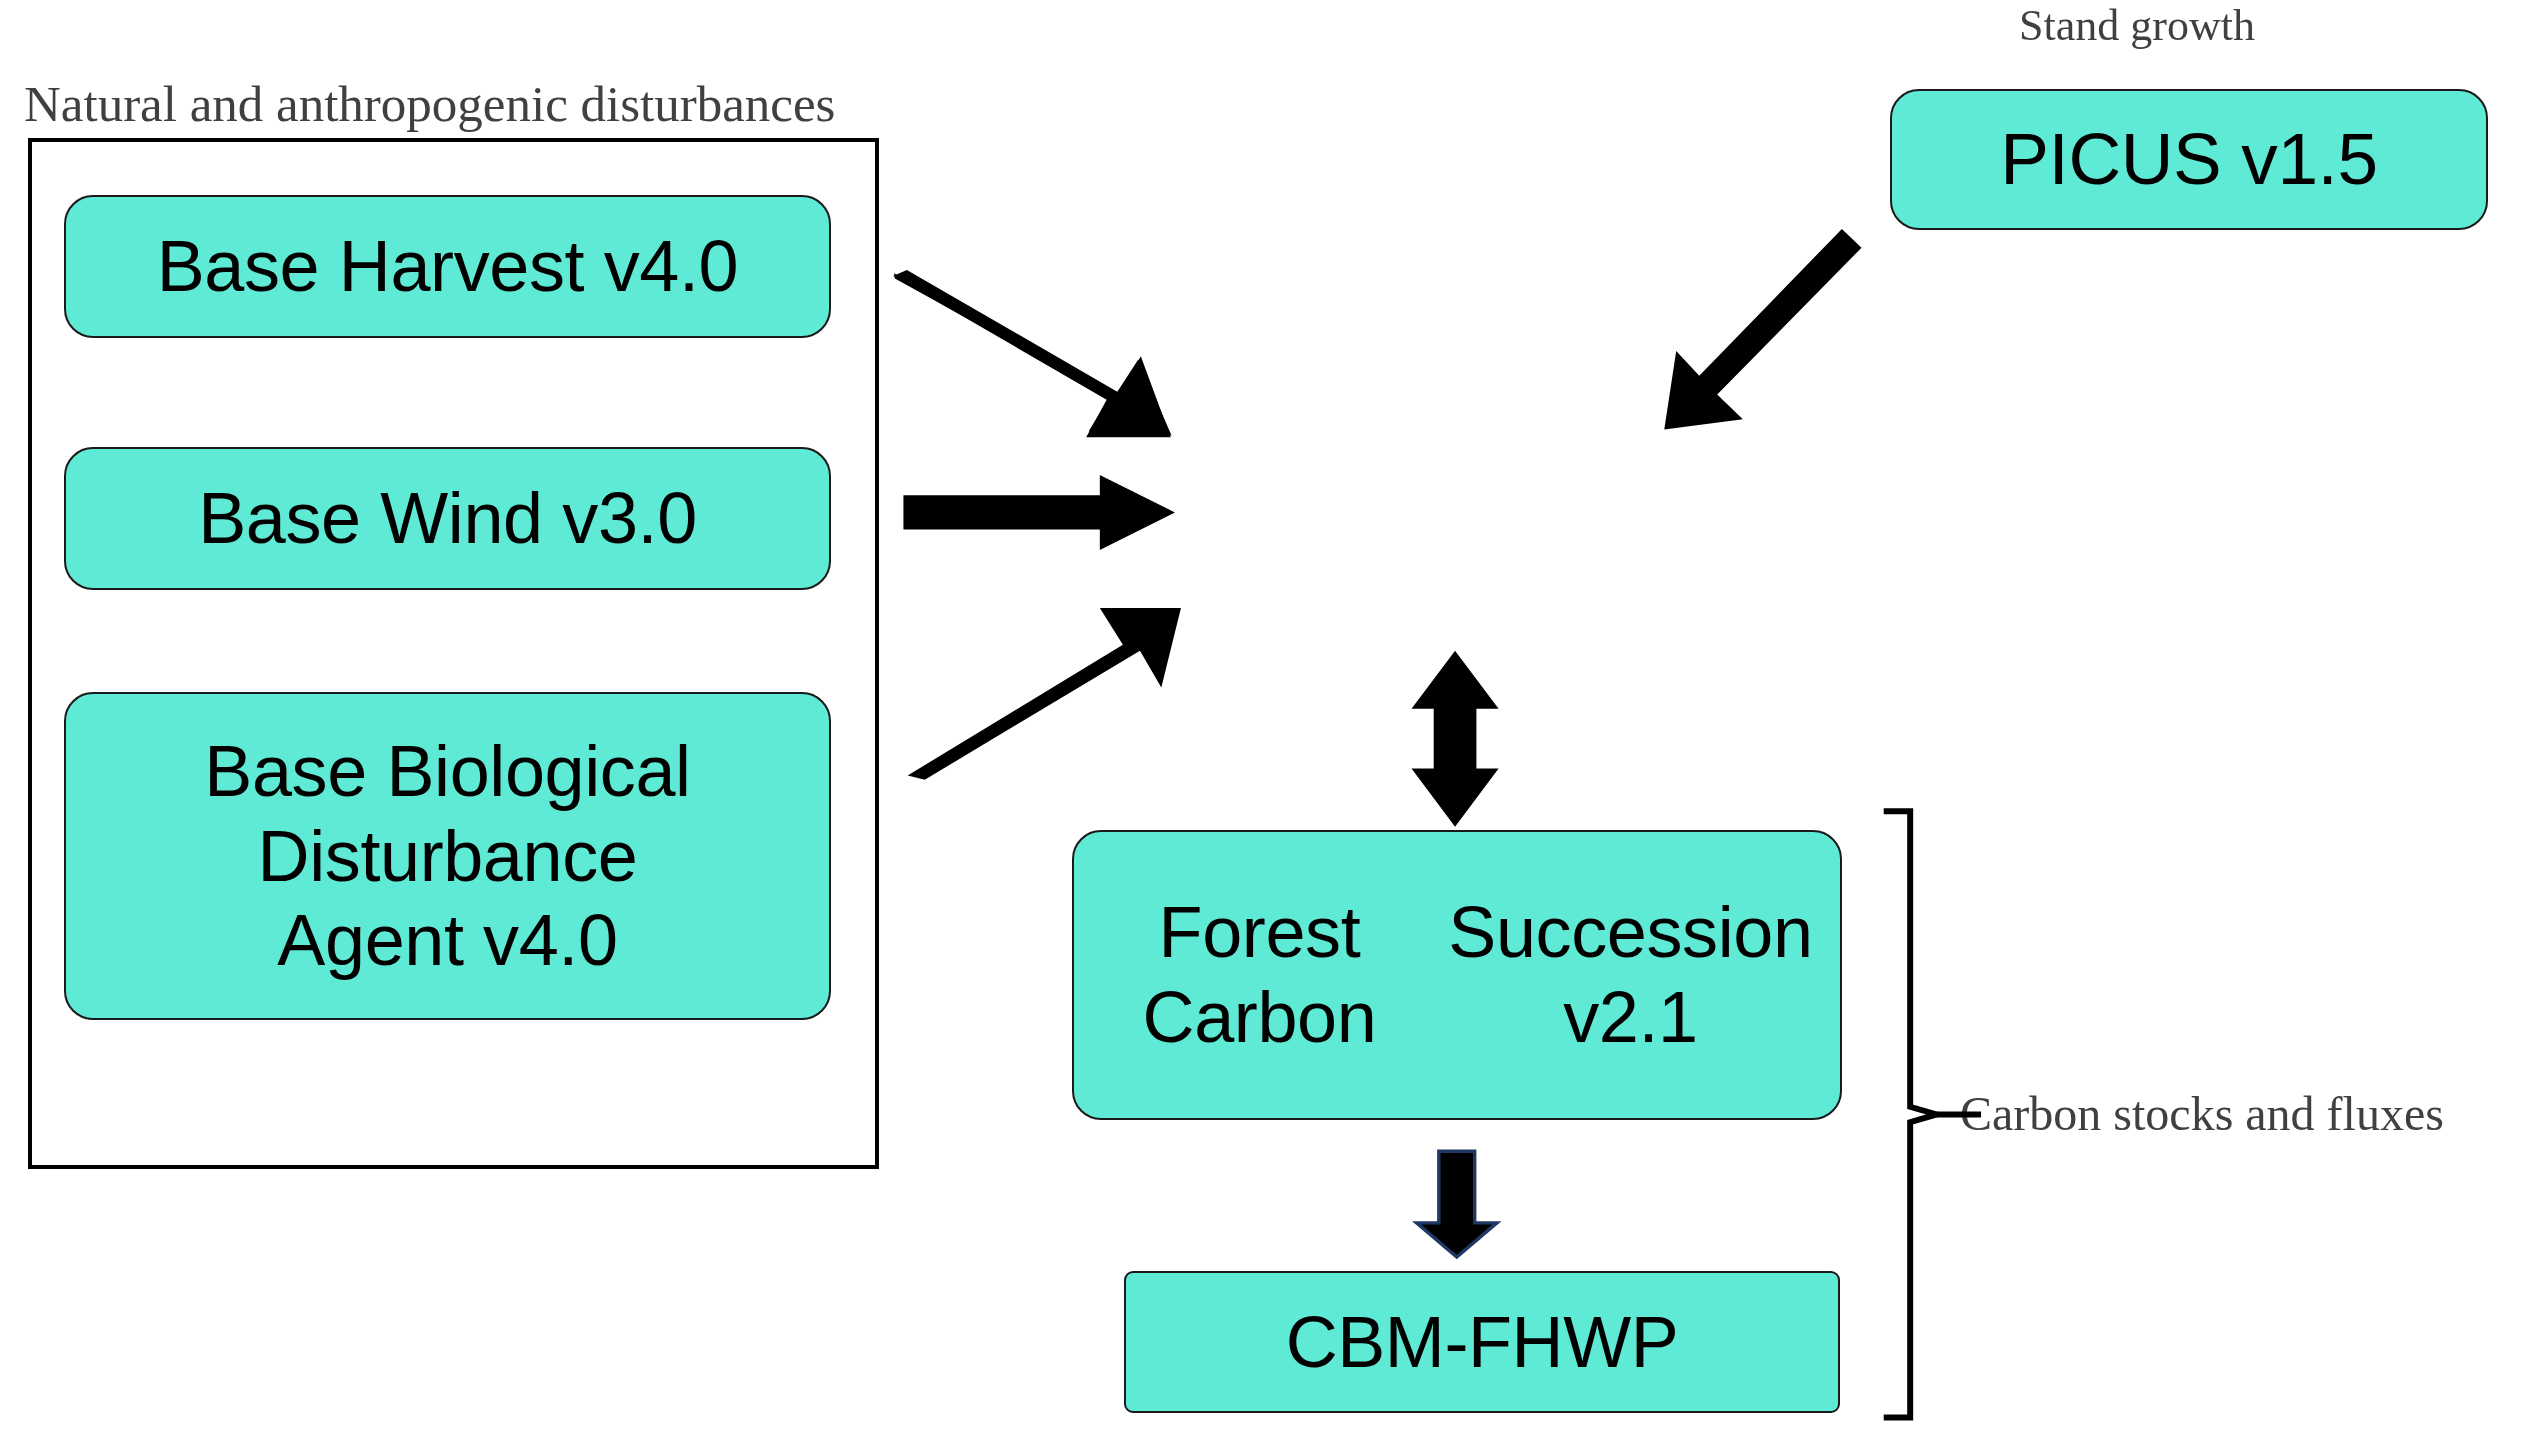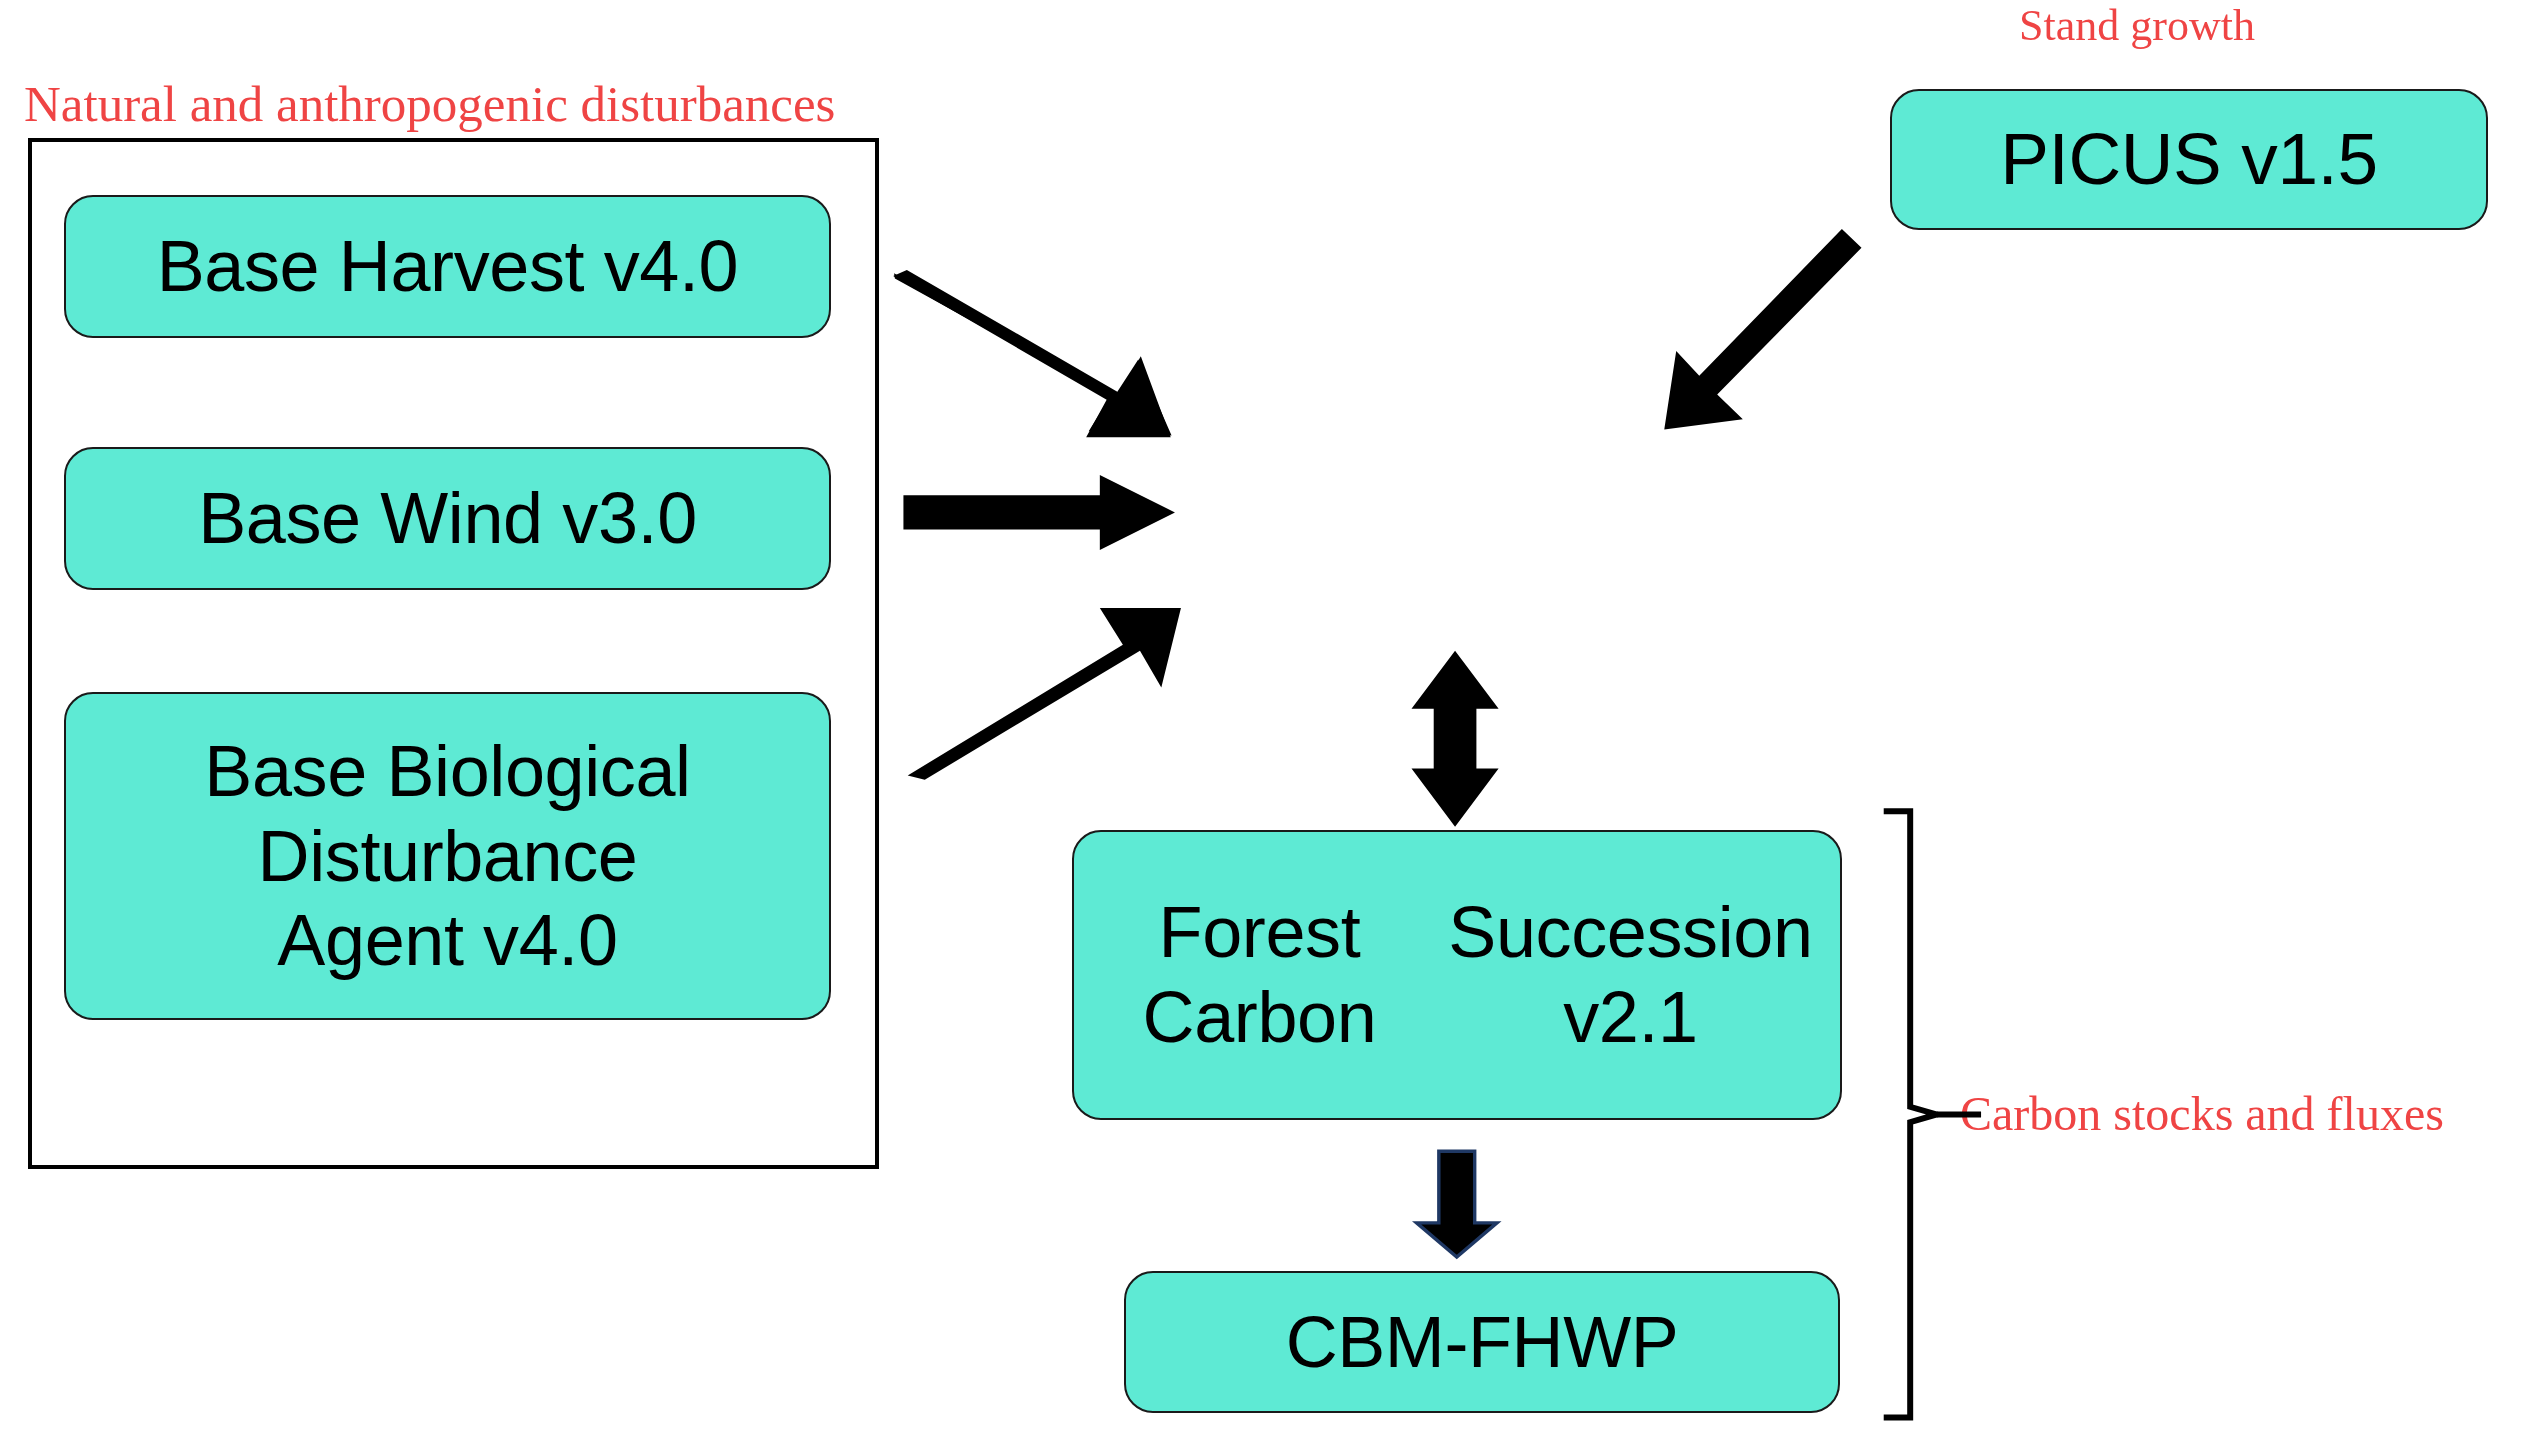--- a/index.html
+++ b/index.html
@@ -46,21 +46,21 @@
     border: 4.3px solid #000000;
     border-radius: 0;
     background: transparent;
   }
 
   
   .caption {
     position: absolute;
     font-family: "Liberation Serif", serif;
     font-weight: 400;
-    color: #ef4444;
+    color: #404040;
     white-space: nowrap;
   }
 
   
   #vector-layer {
     position: absolute;
     left: 0;
     top: 0;
     width: 2525px;
     height: 1451px;
@@ -100,21 +100,21 @@
   </div>
 
   <div class="node" style="left:1890px; top:89px; width:598px; height:141px; font-size:73px;">PICUS v1.5</div>
 
 
   <div class="node" style="left:1072px; top:830px; width:770px; height:290px; font-size:72px; flex-direction:row;">
     <span>Forest Carbon</span>
     <span>Succession v2.1</span>
   </div>
 
-  <div class="node" style="left:1124px; top:1271px; width:716px; height:142px; font-size:72px;">CBM-FHWP</div>
+  <div class="node" style="left:1124px; top:1271px; width:716px; height:142px; font-size:72px;border-radius:9px;">CBM-FHWP</div>
 
   <svg id="vector-layer" viewBox="0 0 2957 1699" aria-hidden="true">
 
     <g>
       <polygon class="arrow-shape" points="1048,326 1303,467 1333,421 1372,510 1275,505 1302,461 1047,320"></polygon>
       <polygon class="arrow-shape" points="1046,323 1296,468 1272,512 1371,512 1336,417 1311,460 1062,316"></polygon>
     </g>
 
     <g>
       <polygon class="arrow-shape" points="1058,580 1288,580 1288,556 1376,600 1288,644 1288,620 1058,620"></polygon>

